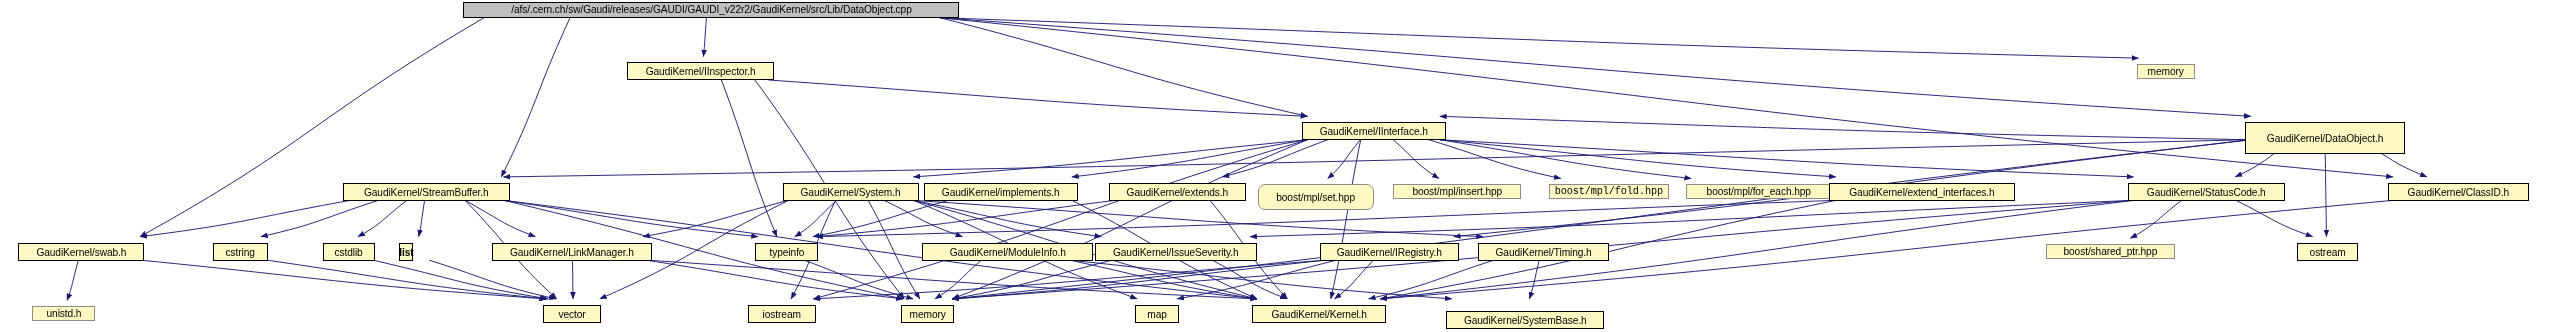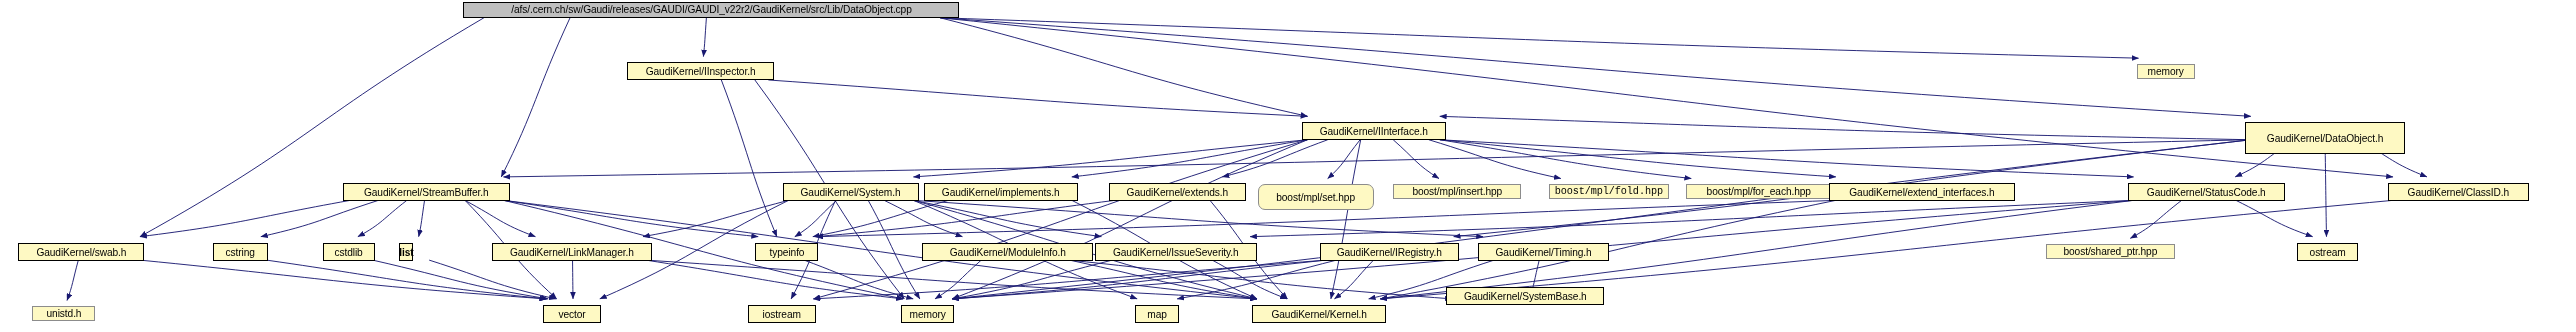--- a/index.html
+++ b/index.html
@@ -229,18 +229,18 @@
       </div>
       <div class="gnode kind-normal" style="left: 901px; top: 305px; width: 53px; height: 18px;">
         <span class="lbl">memory</span>
       </div>
       <div class="gnode kind-normal" style="left: 1135px; top: 305px; width: 44px; height: 18px;">
         <span class="lbl">map</span>
       </div>
       <div class="gnode kind-normal" style="left: 1252px; top: 305px; width: 134px; height: 18px;">
         <span class="lbl">GaudiKernel/Kernel.h</span>
       </div>
-      <div class="gnode kind-normal" style="left: 1446px; top: 287px; width: 158px; height: 18px;">
+      <div class="gnode kind-normal" style="left: 1446px; top: 311px; width: 158px; height: 18px;">
         <span class="lbl">GaudiKernel/SystemBase.h</span>
       </div>
     </div>
 </div>
 
 
 </body></html>

